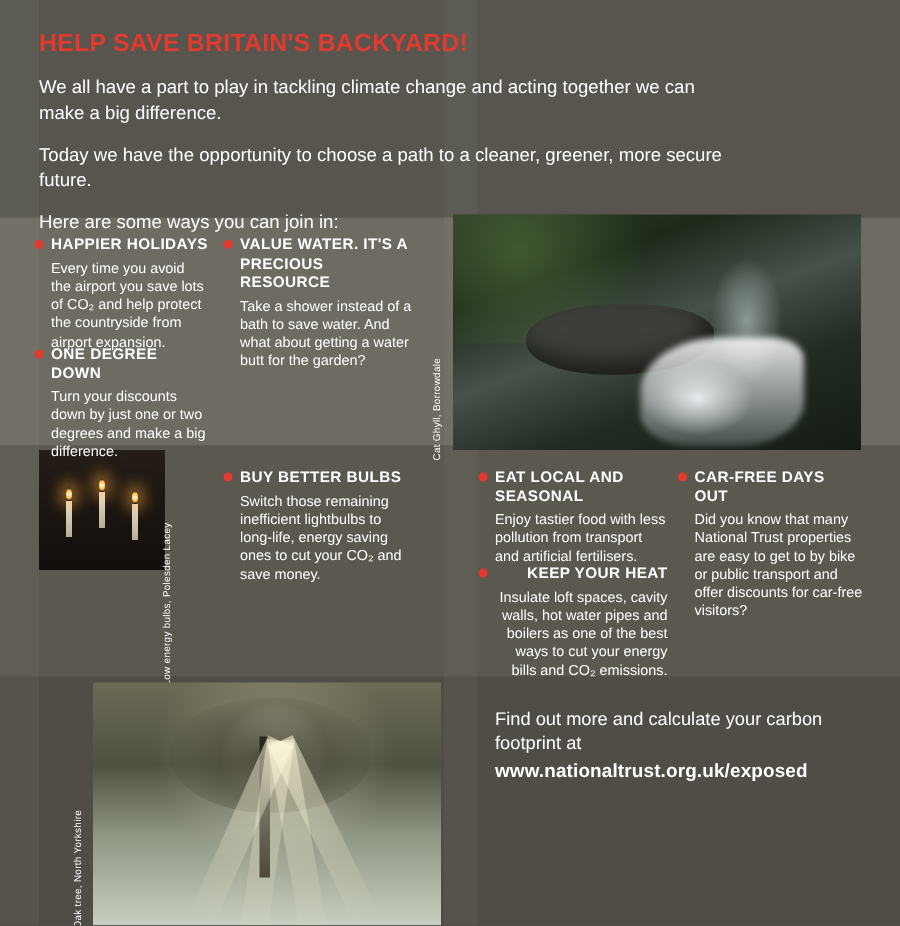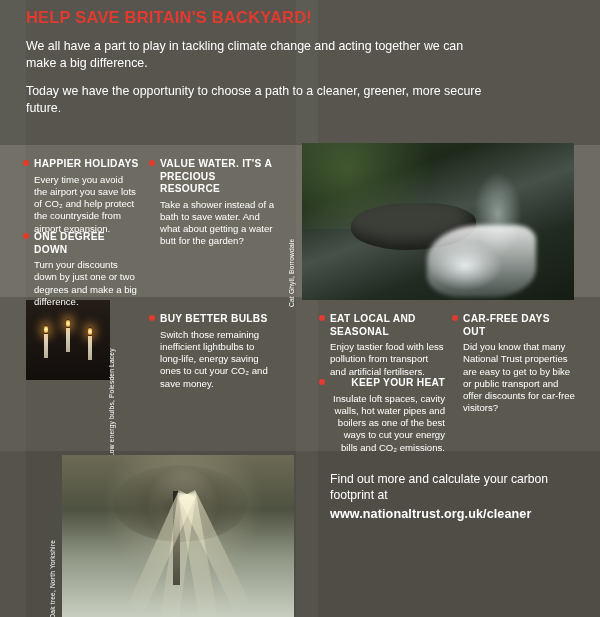--- a/index.html
+++ b/index.html
@@ -35,21 +35,21 @@
     top: 0;
     height: 617px;
     width: 22px;
     background: rgba(255,255,255,0.035);
   }
 
   
   .header {
     position: absolute;
     left: 26px;
-    top: 8px;
+    top: 20px;
     width: 548px;
   }
   .headline {
     color: #e23a2e;
     font-size: 16.5px;
     font-weight: bold;
     letter-spacing: 0.2px;
     margin: 0 0 11px 0;
   }
   .intro-p {
@@ -194,20 +194,21 @@
   <div class="band band-a"></div>
   <div class="band band-b"></div>
   <div class="band band-c"></div>
   <div class="vstripe" style="left:296px;"></div>
   <div class="vstripe" style="left:0px;width:26px;"></div>
 
   <div class="header">
     <h1 class="headline">HELP SAVE BRITAIN'S BACKYARD!</h1>
     <p class="intro-p">We all have a part to play in tackling climate change and acting together we can make a big difference.</p>
     <p class="intro-p">Today we have the opportunity to choose a path to a cleaner, greener, more secure future.</p>
+    <p class="intro-p">Here are some ways you can join in:</p>
   </div>
 
   <div class="photo" id="photo-stream">
     <div class="leafy"></div>
     <div class="rock1"></div>
     <div class="water"></div>
   </div>
   <div class="photo-caption" style="left:295px; top:300px;">Cat Ghyll, Borrowdale</div>
 
   <div class="photo" id="photo-candles">
@@ -281,16 +282,16 @@
   <div class="tip" style="left:463px; top:313px; width:112px;">
     <div class="tip-inner">
       <span class="bullet"></span>
       <p class="tip-title">CAR-FREE DAYS OUT</p>
       <p class="tip-body">Did you know that many National Trust properties are easy to get to by bike or public transport and offer discounts for car-free visitors?</p>
     </div>
   </div>
 
   <div class="cta">
     <p class="cta-text">Find out more and calculate your carbon footprint at</p>
-    <p class="cta-url">www.nationaltrust.org.uk/cleaner</p>
+    <p class="cta-url">www.nationaltrust.org.uk/exposed</p>
   </div>
 
 </div>
 
 </body></html>

